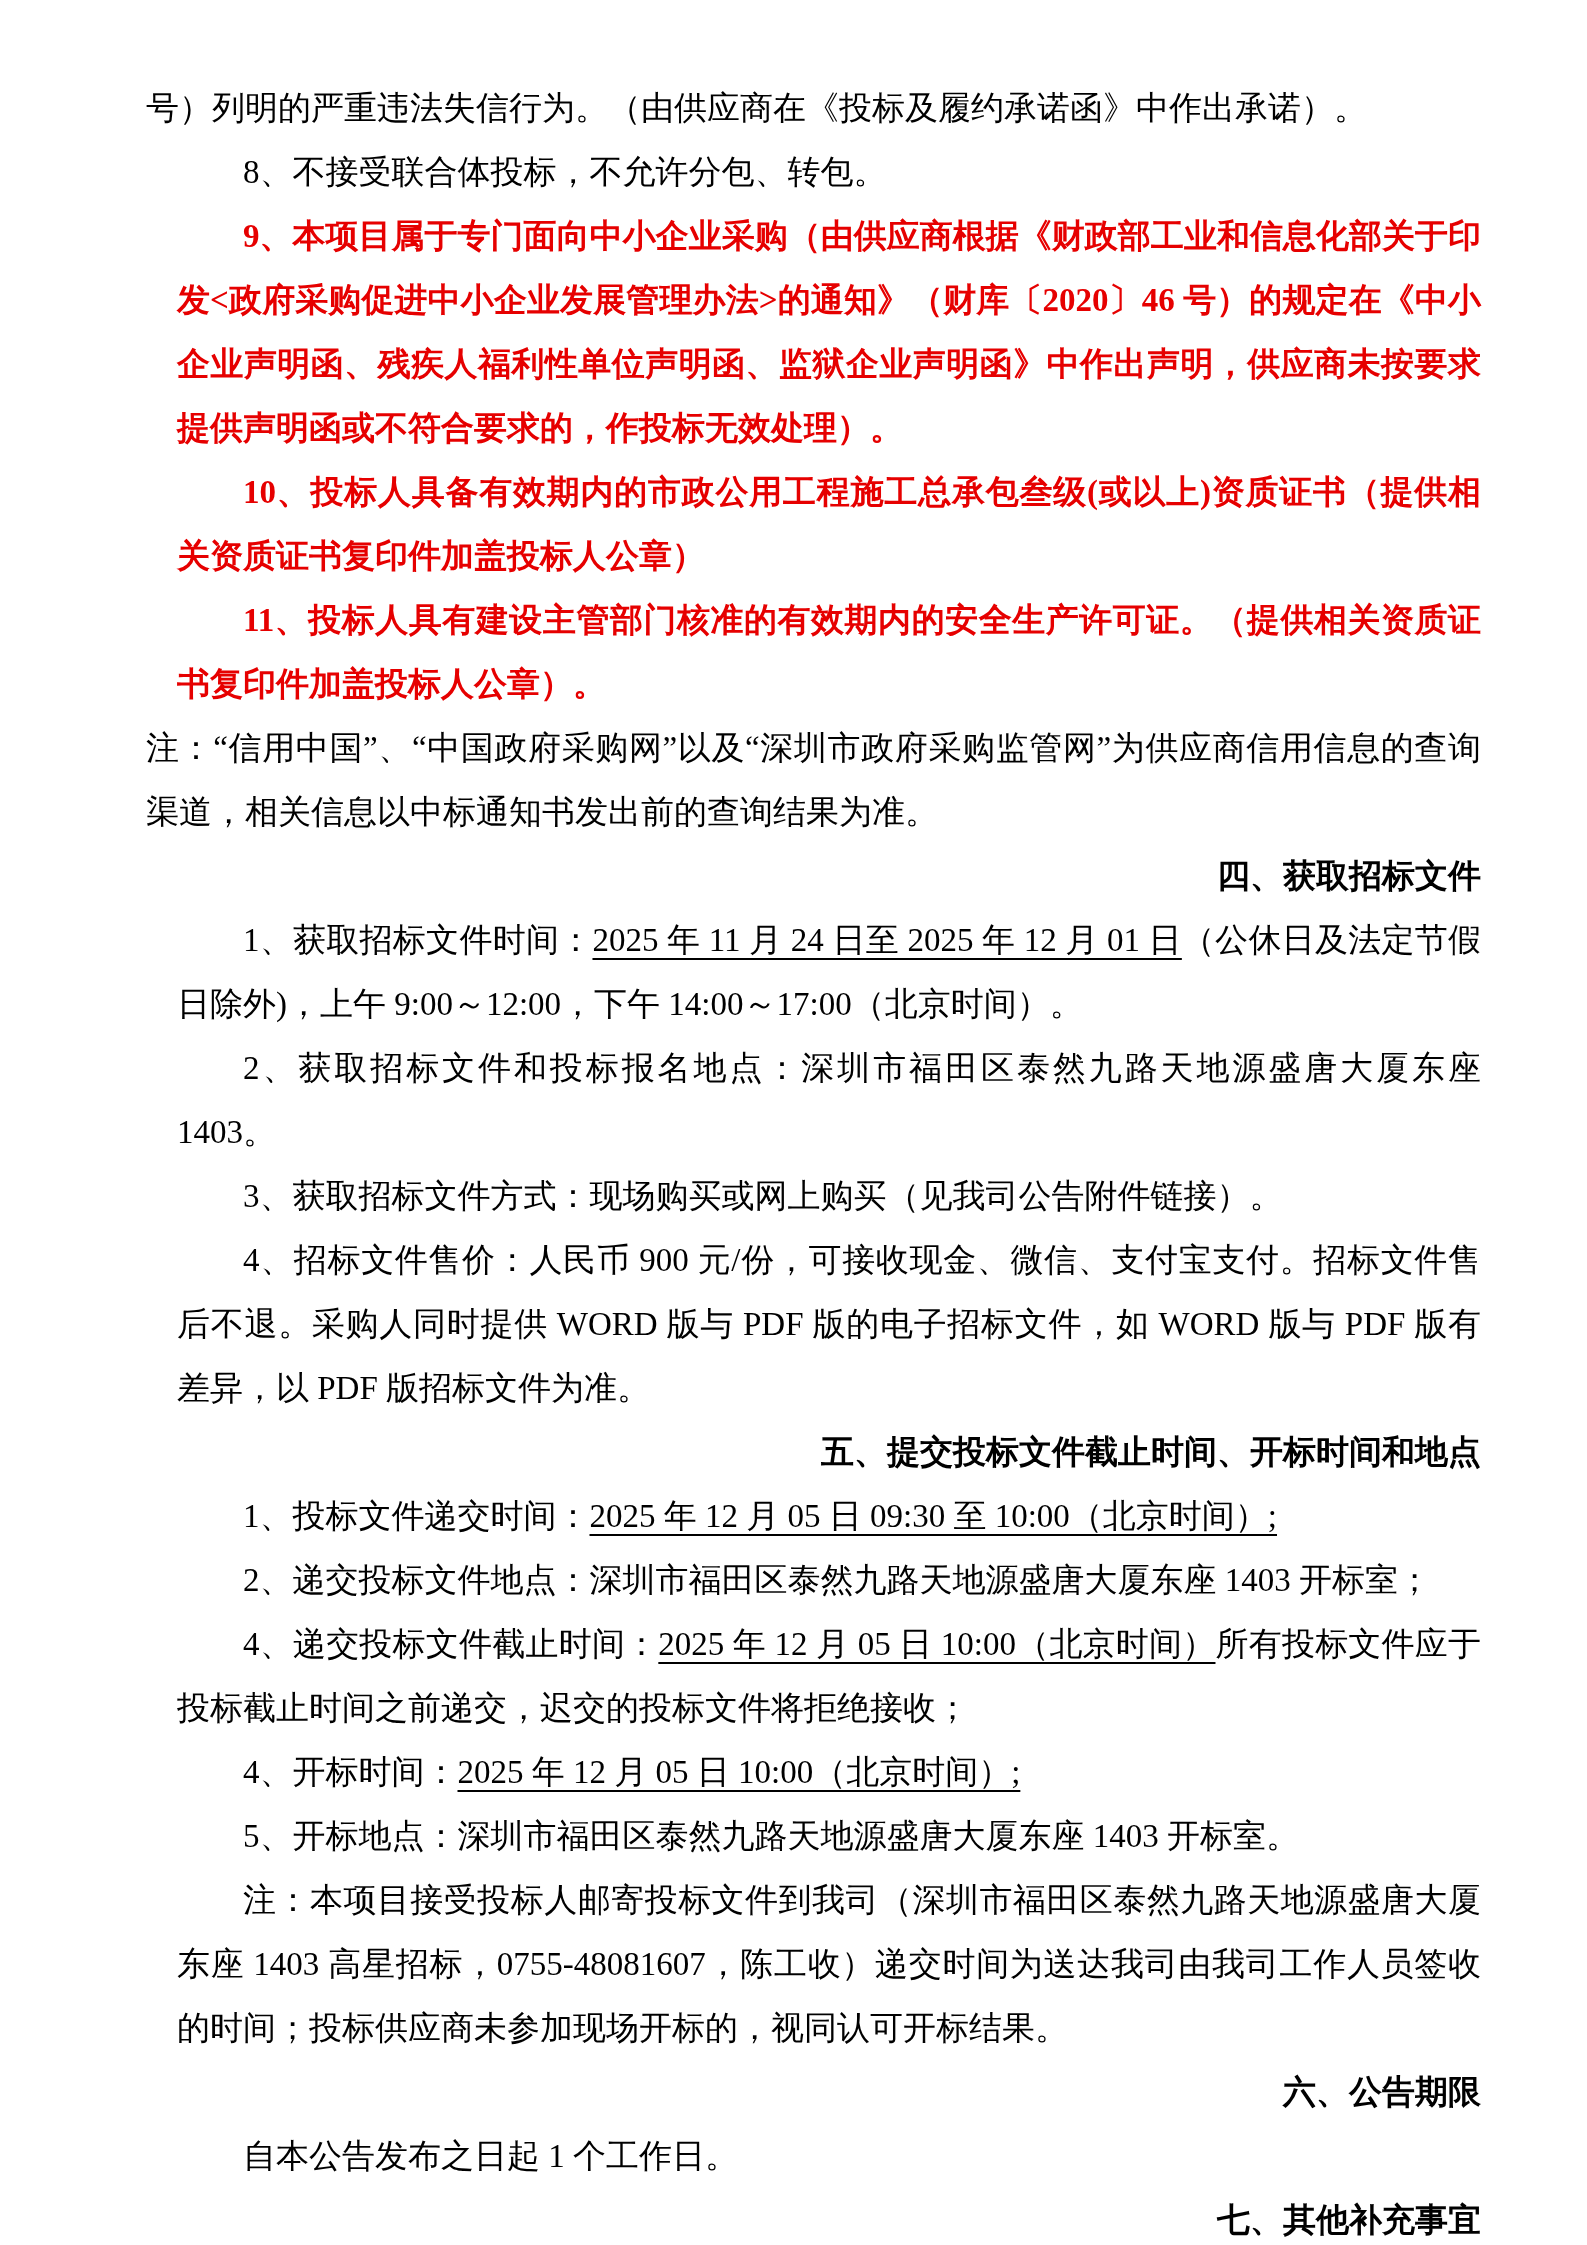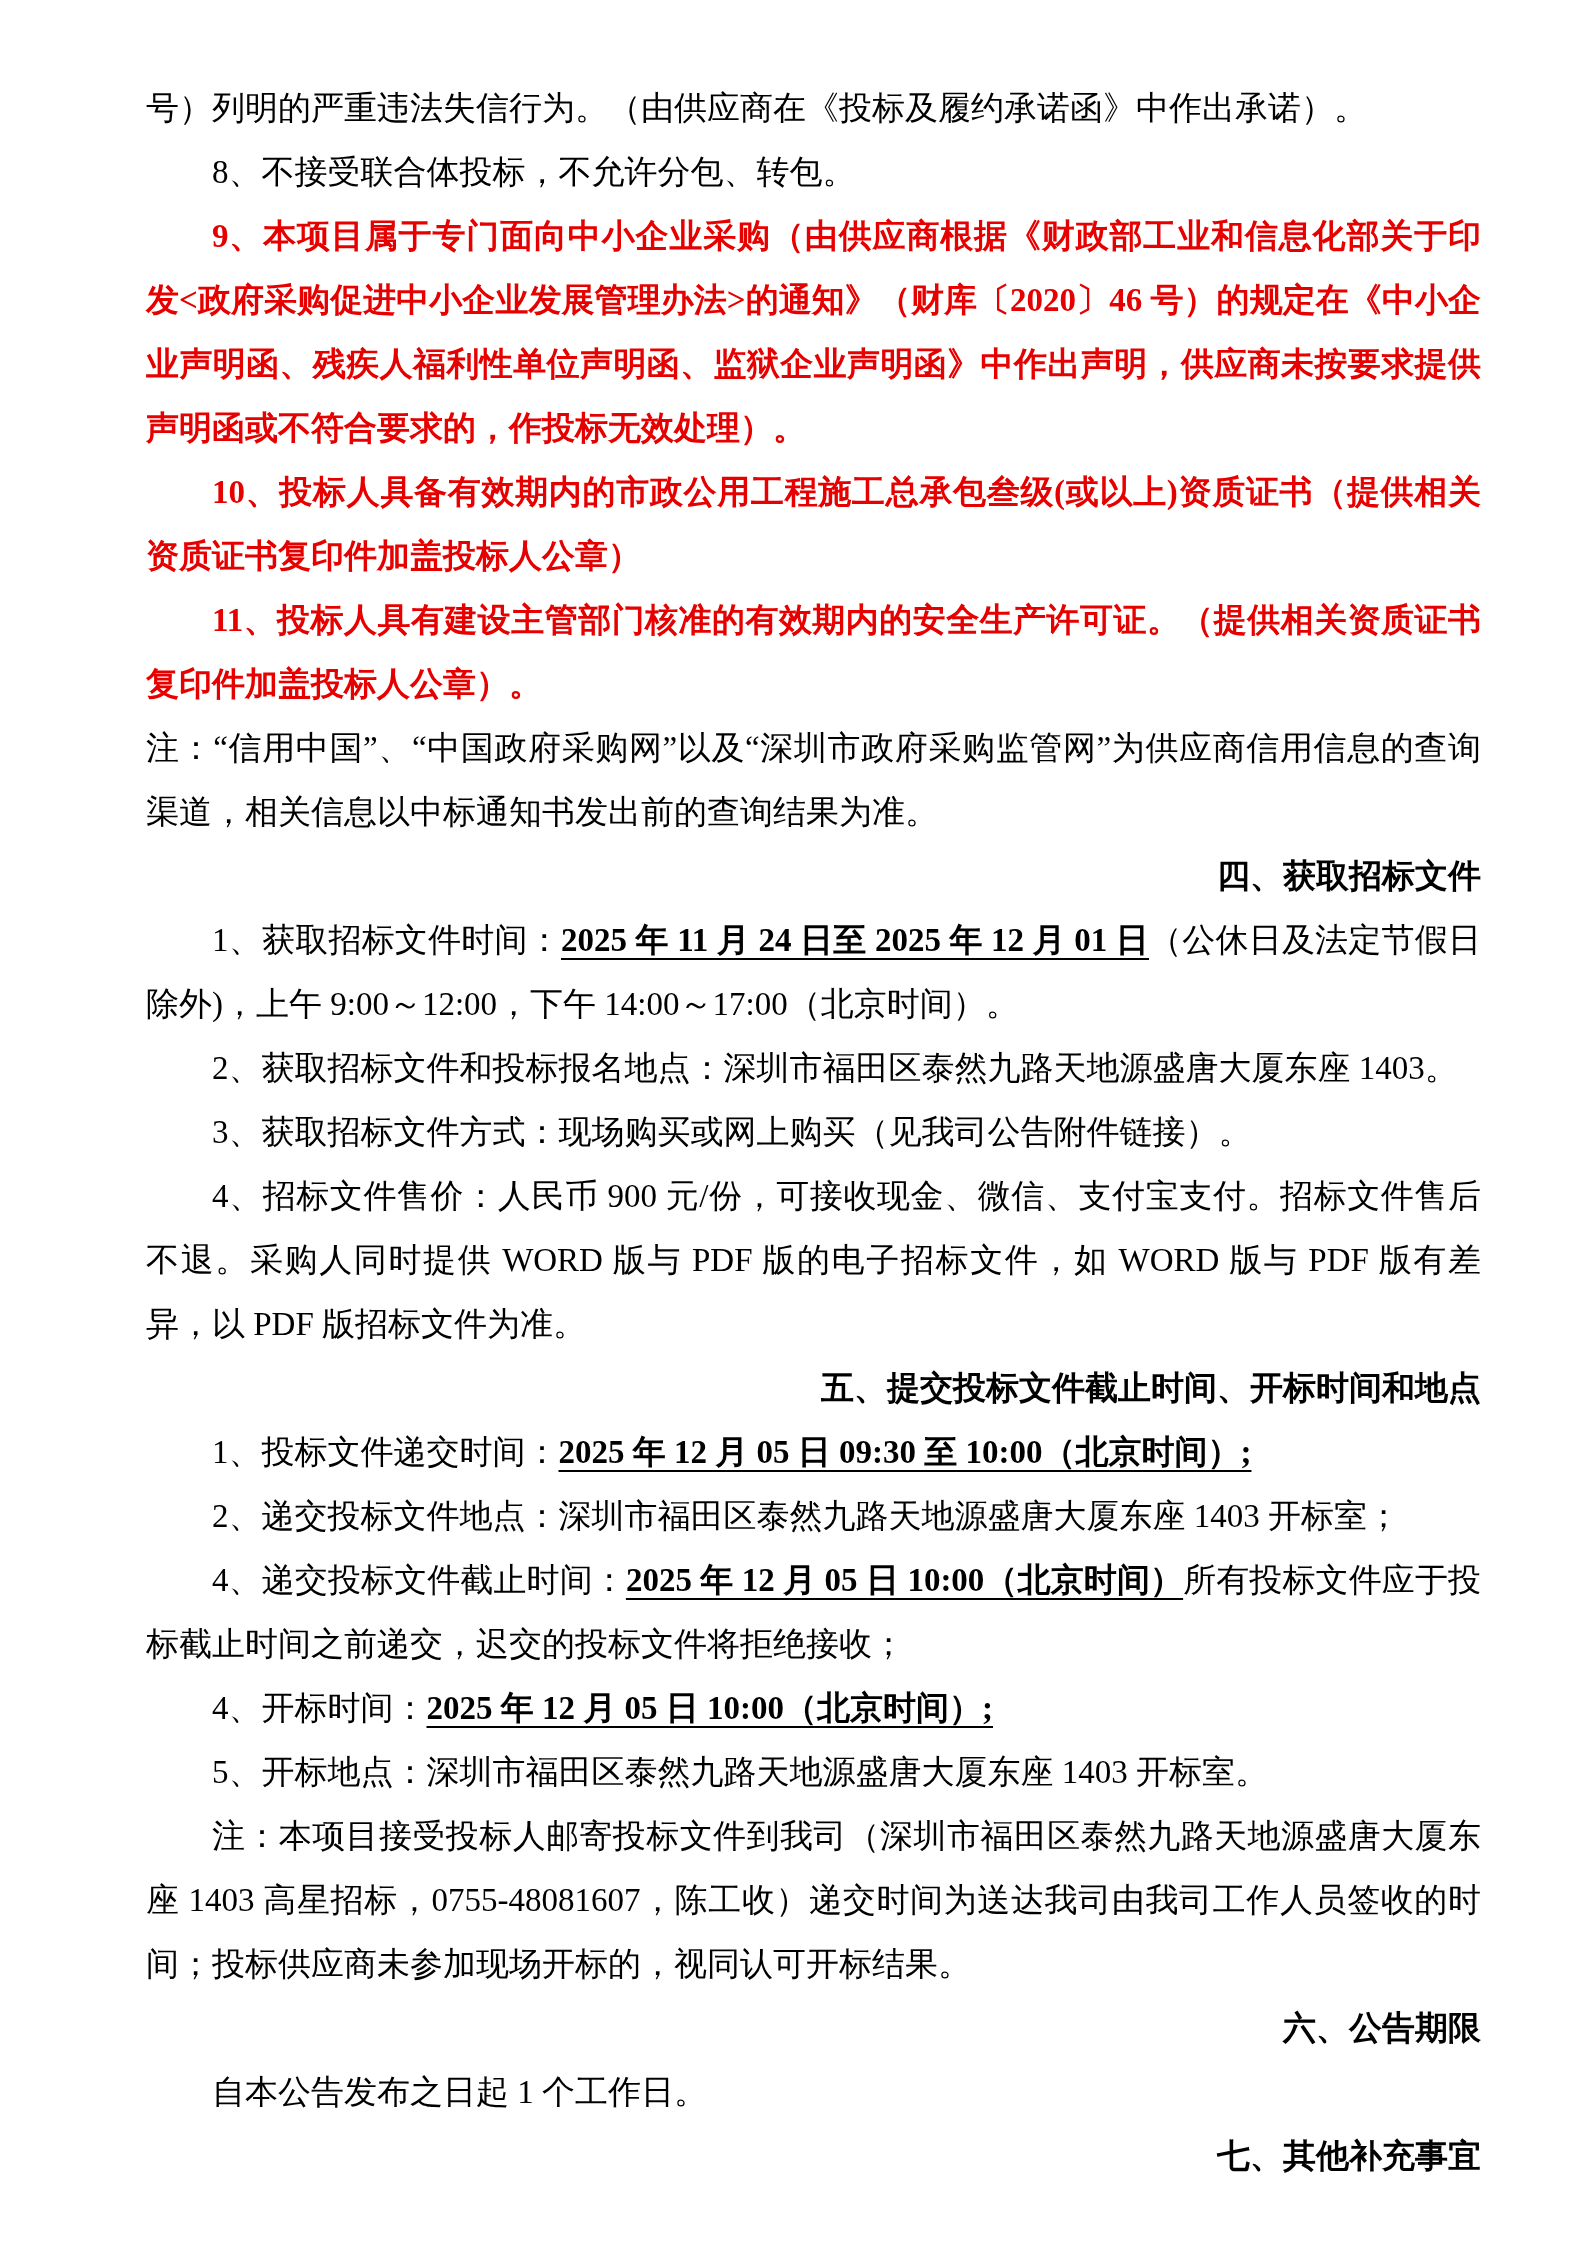--- a/index.html
+++ b/index.html
@@ -11,28 +11,28 @@
     font-family: "Liberation Serif", "DejaVu Serif", serif;
     font-size: 33px;
     line-height: 64px;
     color: #000000;
     overflow: hidden;
   }
   .para {
     text-align: justify;
     margin: 0;
   }
-  .indent { text-indent: 2em; }
+  .indent { text-indent: 2em; margin-left: 31px; }
   .red { color: var(--red, #e60000); font-weight: bold; }
   .heading {
     font-weight: bold;
     text-align: right;
   }
   .bu {
-    font-weight: bold;
+    font-weight: normal;
     text-decoration: underline;
     text-underline-offset: 7px;
     text-decoration-thickness: 2px;
   }
 </style>
 </head>
 <body style="background: rgb(255, 255, 255); color: rgb(0, 0, 0);">
 
 <p class="para">号）列明的严重违法失信行为。（由供应商在《投标及履约承诺函》中作出承诺）。</p>
 

